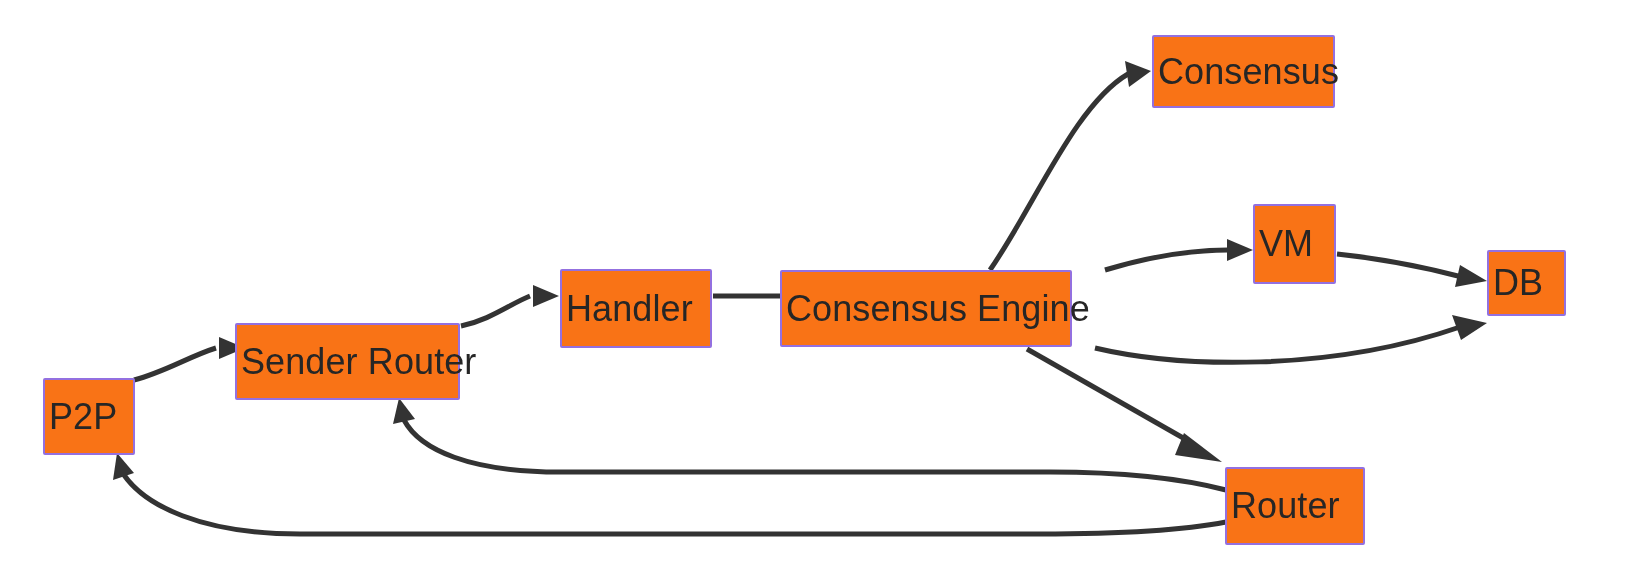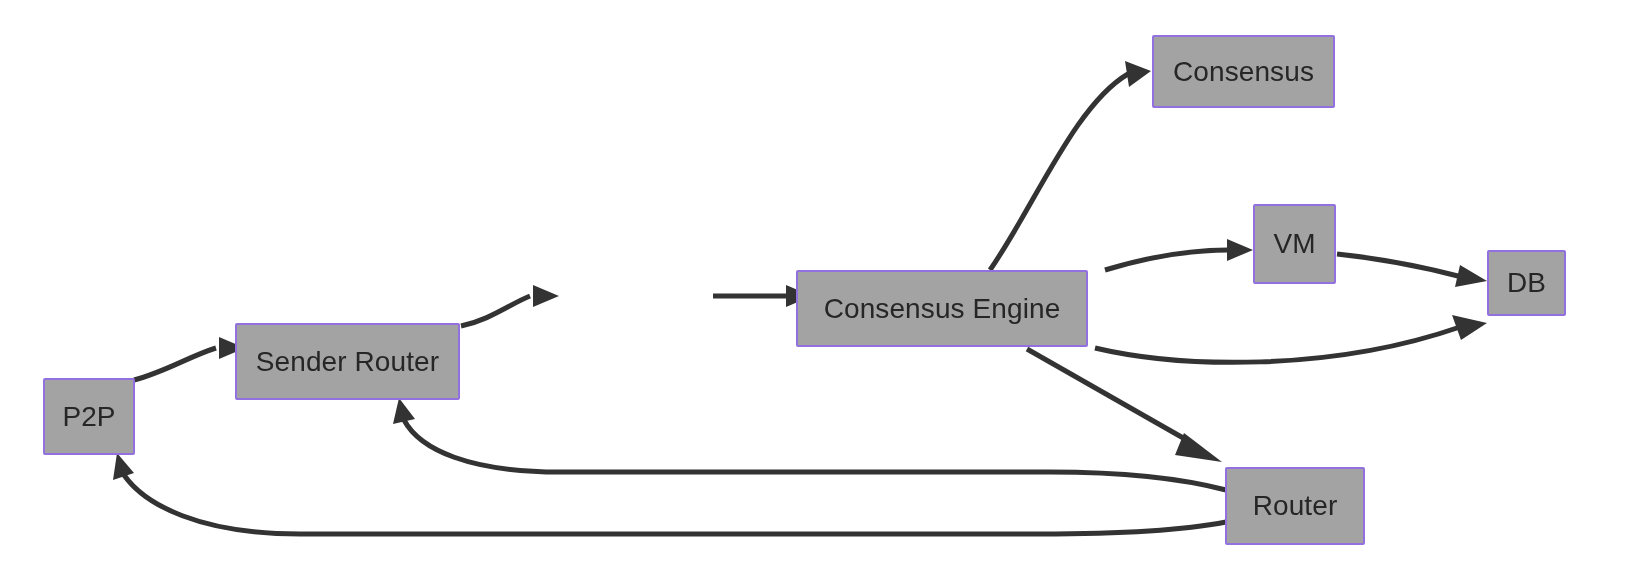--- a/index.html
+++ b/index.html
@@ -32,28 +32,28 @@
     stroke-linecap: butt;
     stroke-linejoin: round;
   }
   .arrow-head {
     fill: #333333;
     stroke: none;
   }
   .node {
     position: absolute;
     box-sizing: border-box;
-    background: #a3a3a3;
+    background: #f97316;
     border: 2px solid #9370E0;
     border-radius: 2px;
     display: flex;
     align-items: center;
-    justify-content: center;
+    justify-content: flex-start;
     color: #262626;
-    font-size: 28px;
+    font-size: 36px;
     line-height: 1;
     letter-spacing: 0.1px;
     white-space: nowrap;
     z-index: 2;
   }
   .node-label {
     display: block;
     padding: 0 4px;
   }
 </style>
@@ -116,22 +116,25 @@
   </svg>
 
   <div class="node" style="left:43px; top:378px; width:92px; height:77px;">
     <span class="node-label">P2P</span>
   </div>
 
   <div class="node" style="left:235px; top:323px; width:225px; height:77px;">
     <span class="node-label">Sender Router</span>
   </div>
 
+  <div class="node" style="left:560px; top:269px; width:152px; height:79px;">
+    <span class="node-label">Handler</span>
+  </div>
 
-  <div class="node" style="left:796px; top:270px; width:292px; height:77px;">
+  <div class="node" style="left:780px; top:270px; width:292px; height:77px;">
     <span class="node-label">Consensus Engine</span>
   </div>
 
   <div class="node" style="left:1152px; top:35px; width:183px; height:73px;">
     <span class="node-label">Consensus</span>
   </div>
 
   <div class="node" style="left:1253px; top:204px; width:83px; height:80px;">
     <span class="node-label">VM</span>
   </div>

